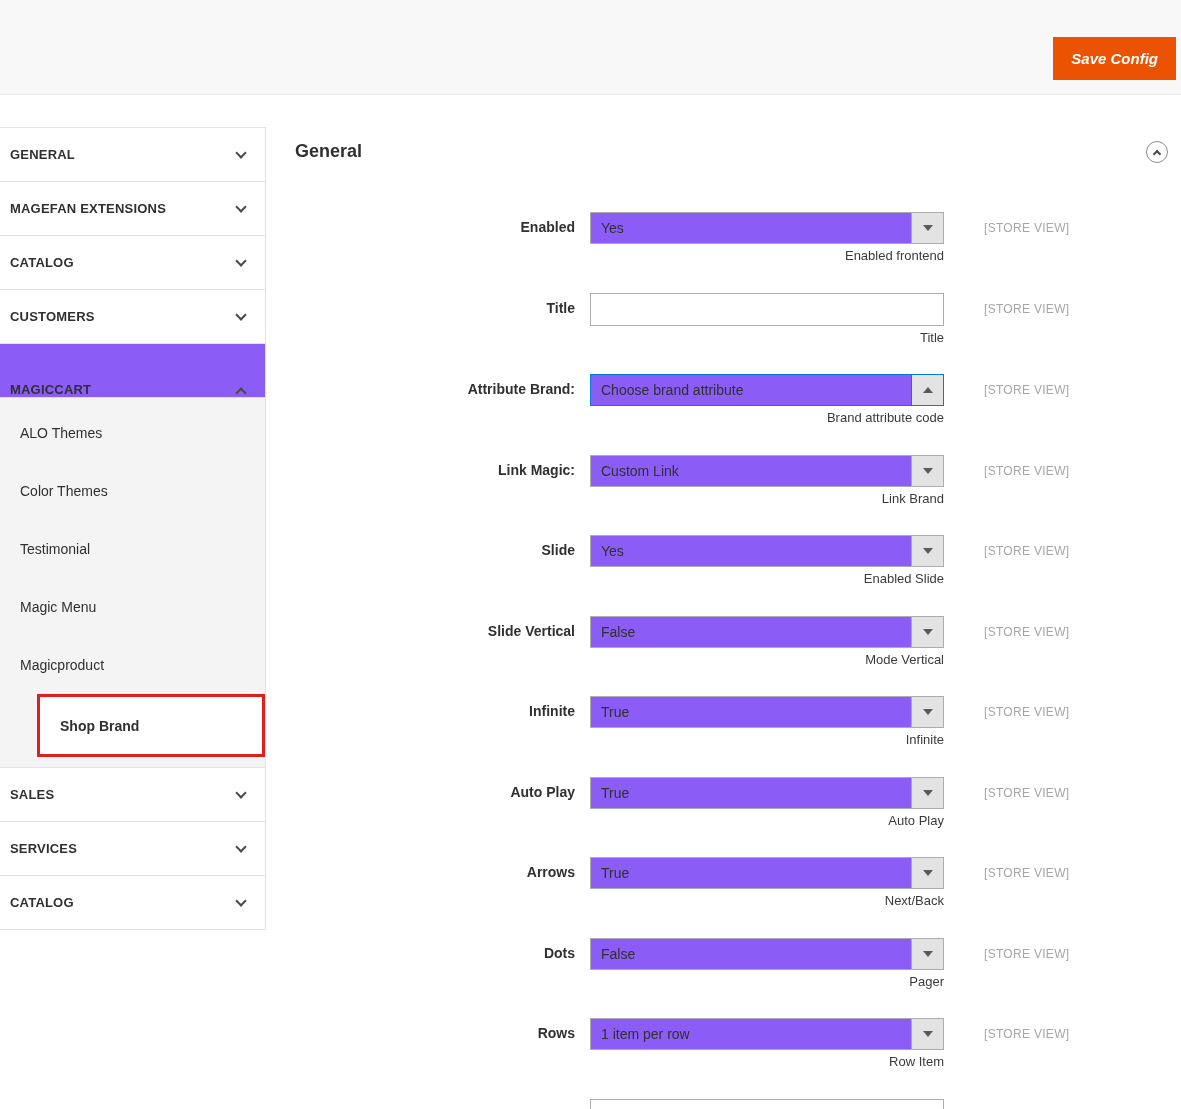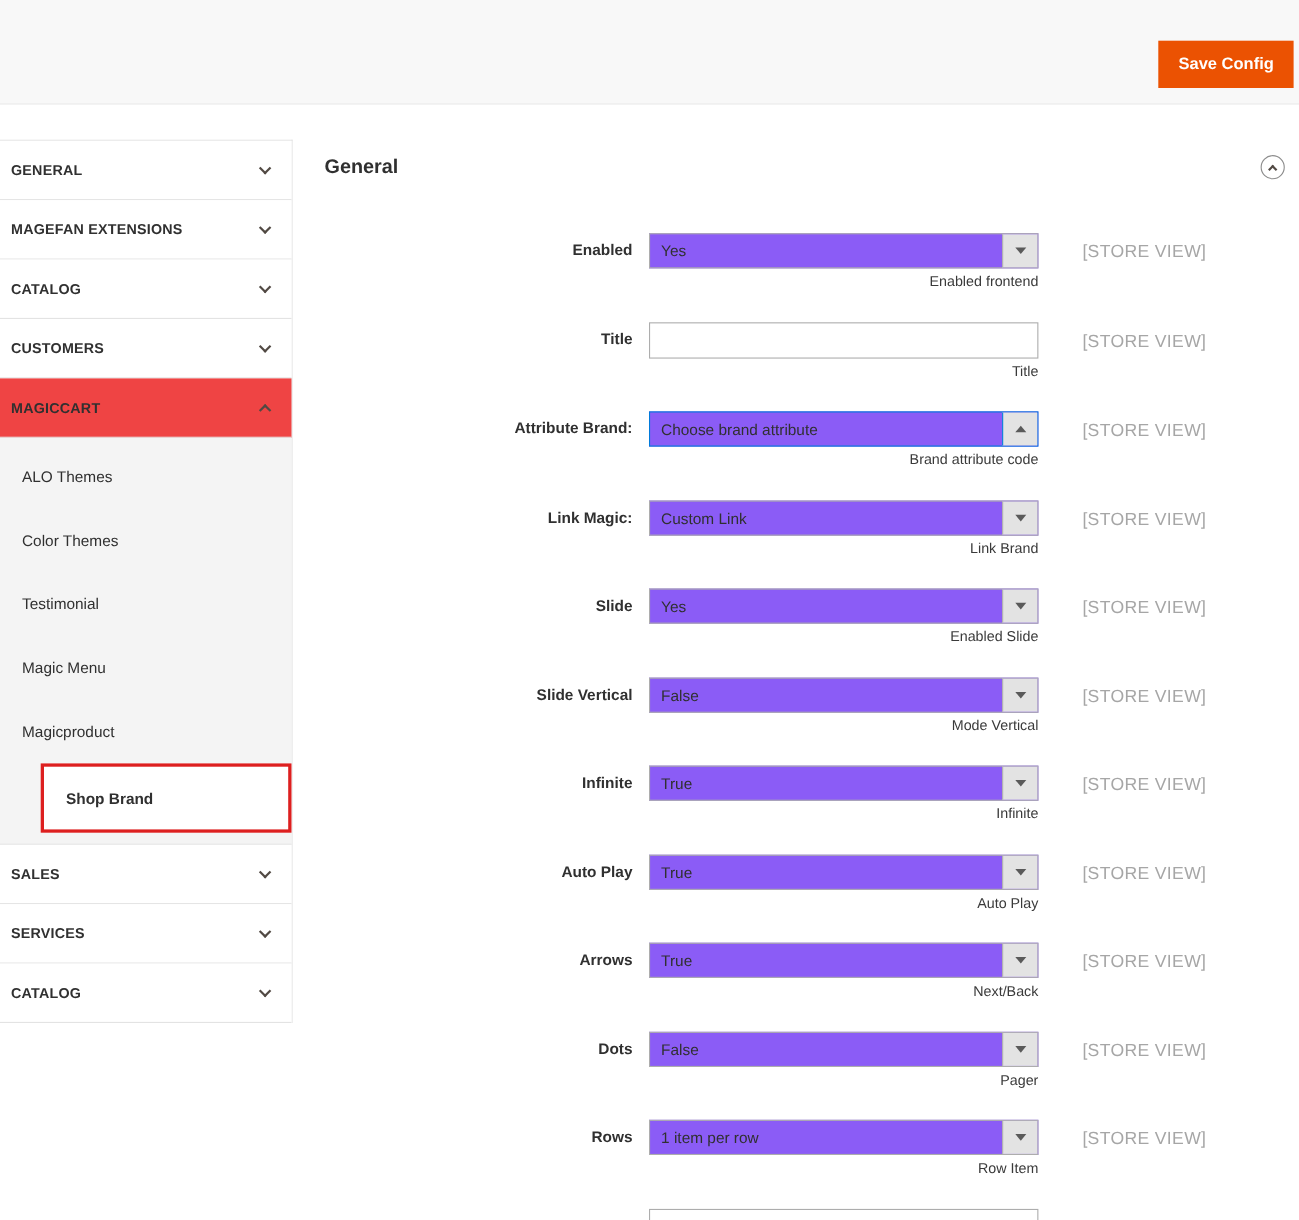--- a/index.html
+++ b/index.html
@@ -11,29 +11,29 @@
     --input-border:#adadad;
     --text:#303030;
   }
   *{box-sizing:border-box;margin:0;padding:0}
   html,body{width:1181px;height:1109px;overflow:hidden;background:#fff;
     font-family:"Liberation Sans", sans-serif;color:var(--text);}
   
   .top-header{height:95px;background:#f8f8f8;border-bottom:1px solid #ececec;position:relative;}
   .save-btn{position:absolute;top:37px;right:5px;height:43px;padding:0 18px;
     background:var(--accent);color:#fff;border:none;font-family:inherit;
-    font-size:15px;font-weight:700;cursor:pointer;}
+    font-size:15px;font-weight:700;cursor:pointer;font-style:italic;}
   
   .layout{display:flex;align-items:flex-start;}
   
   .sidebar{flex:none;width:266px;margin-top:32px;border-top:1px solid var(--line);
     border-right:1px solid var(--line);background:#fff;}
   .side-section{height:54px;display:flex;align-items:center;justify-content:space-between;
     padding:0 20px 0 10px;border-bottom:1px solid var(--line);cursor:pointer;background:#fff;}
-  .side-section.expanded{background:#ef4444;}
+  .side-section.expanded{background:#8b5cf6;align-items:flex-end;}
   .side-label{font-size:13px;font-weight:700;letter-spacing:.2px;}
   .chev{display:inline-block;width:8px;height:8px;border-right:2px solid #514943;border-bottom:2px solid #514943;}
   .chev.down{transform:rotate(45deg);margin-top:-4px;}
   .chev.up{transform:rotate(-135deg);margin-top:4px;}
   .submenu{background:#f4f4f4;padding:6px 0 10px 0;border-bottom:1px solid var(--line);}
   .side-sub{height:58px;display:flex;align-items:center;padding-left:20px;
     font-size:14px;color:var(--text);cursor:pointer;}
   .side-sub.highlight{height:63px;background:#fff;font-weight:700;
     border:3px solid var(--annotation-red);margin-left:37px;}
   
@@ -58,21 +58,21 @@
   .sel-arrow{flex:none;width:32px;background:#e3e3e3;border-left:1px solid var(--input-border);
     display:flex;align-items:center;justify-content:center;}
   .select.focused .sel-arrow{border-left-color:var(--focus);}
   .caret-down{width:0;height:0;border-left:5px solid transparent;border-right:5px solid transparent;
     border-top:6px solid #5a5a5a;}
   .caret-up{width:0;height:0;border-left:5px solid transparent;border-right:5px solid transparent;
     border-bottom:6px solid #5a5a5a;}
   .text-input{width:354px;height:33px;border:1px solid var(--input-border);background:#fff;
     font-family:inherit;font-size:14px;padding:0 10px;outline:none;}
   .hint{margin-top:4px;font-size:13px;line-height:16px;color:#3a3a3a;text-align:right;}
-  .scope{flex:none;margin-left:40px;padding-top:9px;font-size:16px;
+  .scope{flex:none;margin-left:40px;padding-top:9px;font-size:12px;
     color:var(--scope-gray);letter-spacing:.3px;white-space:nowrap;}
   .row.partial{margin-top:18px;margin-bottom:0;}
 </style>
 </head>
 <body>
 
 <div class="top-header">
   <button class="save-btn">Save Config</button>
 </div>
 

